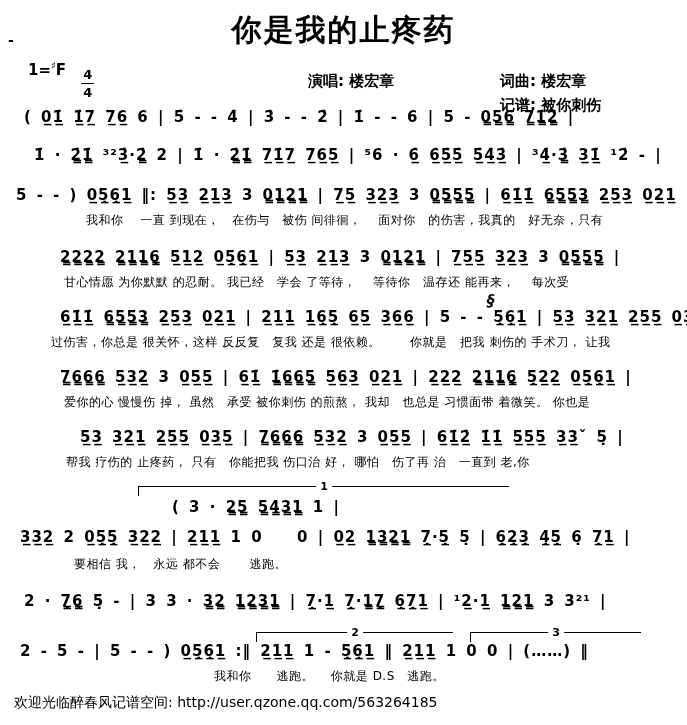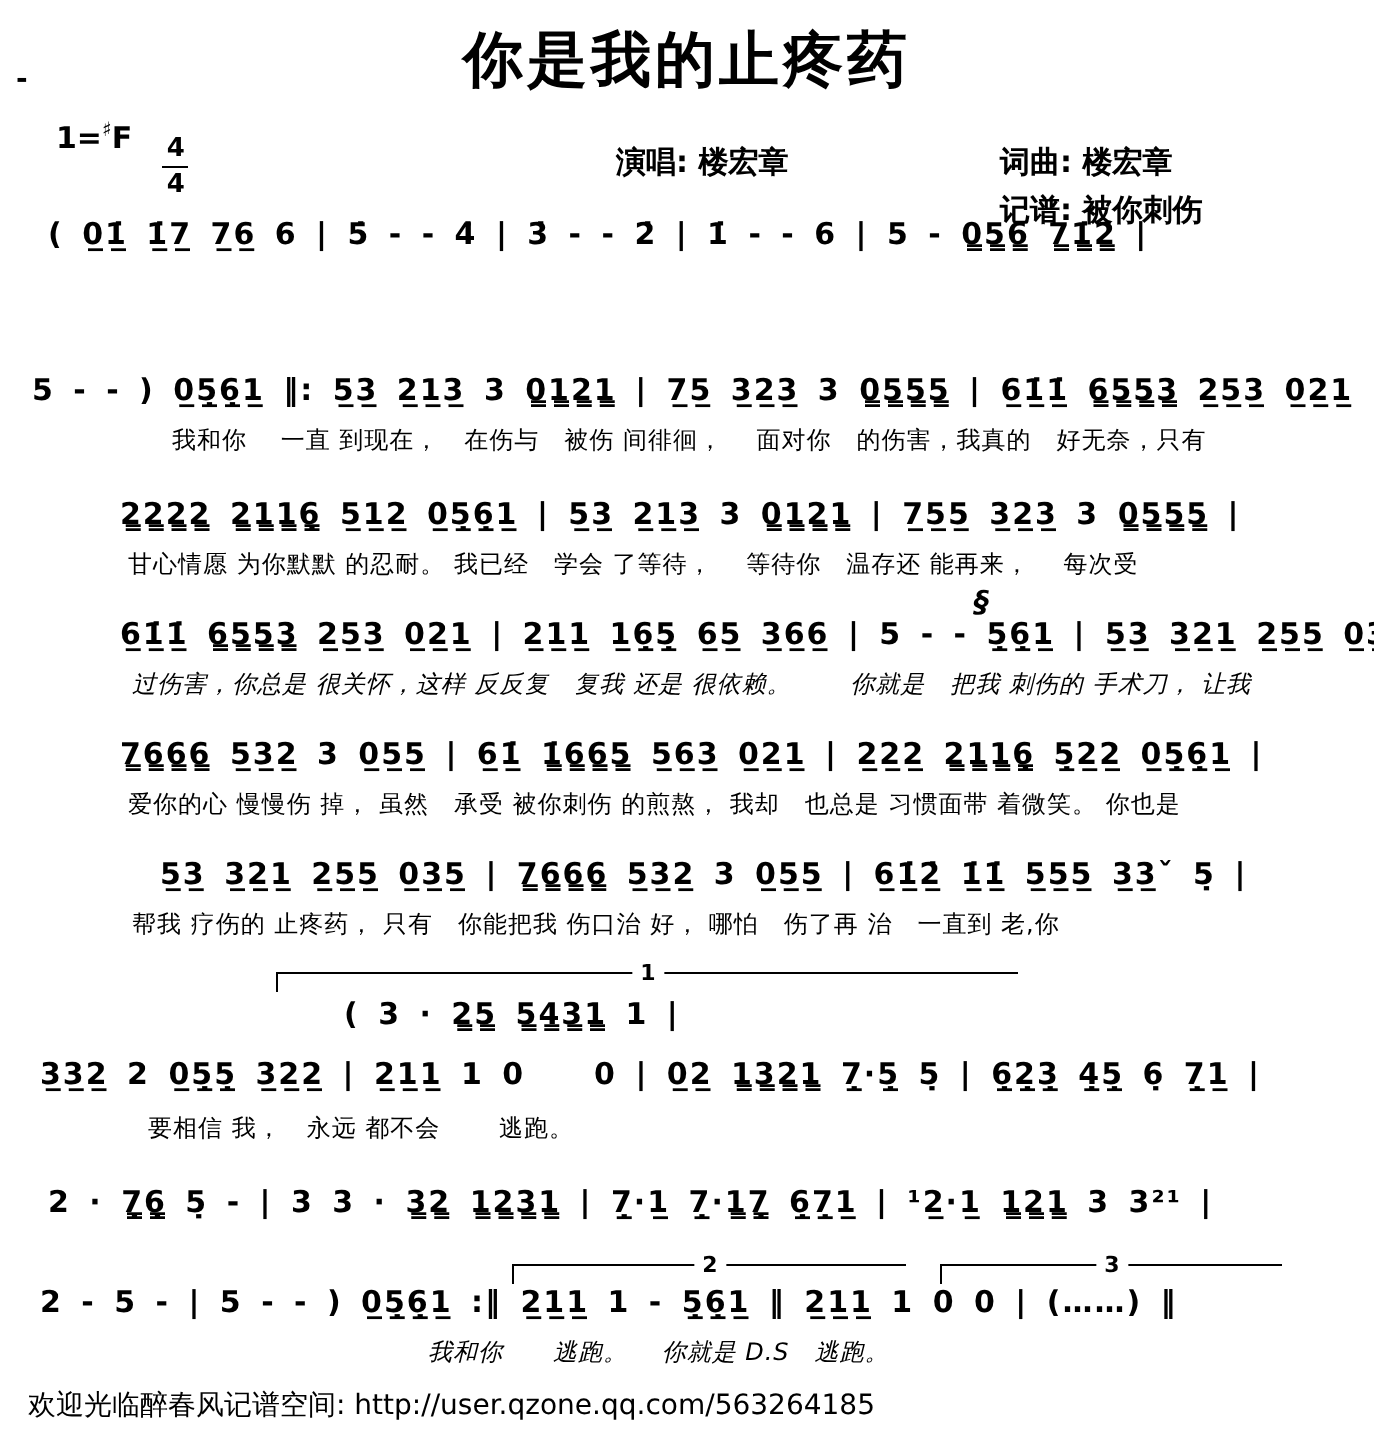--- a/index.html
+++ b/index.html
@@ -17,27 +17,27 @@
   .credit{font-size:15px;font-weight:bold;}
   #credit-singer{top:72px;left:308px;}
   #credit-composer{top:72px;left:500px;}
   #credit-transcriber{top:96px;left:500px;}
   .notes{font-size:15px;font-weight:bold;letter-spacing:1px;word-spacing:3px;}
   .lyrics{font-size:12px;letter-spacing:0.5px;}
   #r1{top:108px;left:24px;}
   #r2{top:146px;left:34px;}
   #r3{top:186px;left:16px;}   #ly3{top:212px;left:86px;}
   #r4{top:248px;left:60px;}   #ly4{top:274px;left:64px;}
-  #r5{top:308px;left:60px;}   #ly5{top:334px;left:66px;font-style:italic;}
+  #r5{top:308px;left:60px;}   #ly5{top:334px;left:51px;}
   #r6{top:368px;left:60px;}   #ly6{top:394px;left:64px;}
   #r7{top:428px;left:60px;margin-left:20px;}   #ly7{top:454px;left:66px;}
   #ins{top:498px;left:172px;}
   #r8{top:528px;left:20px;}   #ly8{top:556px;left:74px;}
   #r9{top:592px;left:24px;}
-  #r10{top:642px;left:20px;}  #ly10{top:668px;left:214px;font-style:italic;}
+  #r10{top:642px;left:20px;}  #ly10{top:668px;left:214px;}
   #segno{top:292px;left:487px;font-size:15px;font-weight:bold;font-style:italic;}
   .ending{position:absolute;height:9px;border-top:1px solid #000;border-left:1px solid #000;}
   #b1{top:486px;left:138px;width:370px;}
   #b2{top:632px;left:256px;width:196px;}
   #b3{top:632px;left:470px;width:170px;}
   .endlbl{position:absolute;left:50%;top:0;transform:translate(-50%,-55%);background:#fff;
           padding:0 4px;font-size:11px;font-weight:bold;}
   #footer{top:694px;left:14px;font-size:14px;}
 </style>
 </head>
@@ -55,20 +55,21 @@
       <span class="tnum">4</span>
       <span class="tden">4</span>
     </span>
   </div>
 
   <div id="credit-singer" class="abs credit">演唱: 楼宏章</div>
   <div id="credit-composer" class="abs credit">词曲: 楼宏章</div>
   <div id="credit-transcriber" class="abs credit">记谱: 被你刺伤</div>
 
   <div id="r1" class="abs notes">( 0̲1̲̇ 1̲̇7̲ 7̲6̲ 6 | 5̇ - - 4̇ | 3̇ - - 2̇ | 1̇ - - 6 | 5 - 0̳5̳6̳ 7̳1̳̇2̳̇ |</div>
+  <div id="r2" class="abs notes">1̇ · 2̳̇1̳̇ ³²3̲̇·2̳̇ 2 | 1̇ · 2̳̇1̳̇ 7̲1̲̇7̲ 7̲6̲5̲ | ⁵6 · 6̲̇ 6̲̇5̲̇5̲̇ 5̲̇4̲̇3̲̇ | ³4̲̇·3̳̇ 3̲1̲̇ ¹2̇ - |</div>
 
   <div id="r3" class="abs notes">5 - - ) 0̲5̲̣6̲̣1̲ ‖: 5̲3̲ 2̲1̲3̲ 3 0̳1̳2̳1̳ | 7̲5̲ 3̲2̲3̲ 3 0̳5̳5̳5̳ | 6̲1̲̇1̲̇ 6̳5̳5̳3̳ 2̲5̲3̲ 0̲2̲1̲ |</div>
   <div id="ly3" class="abs lyrics">我和你　 一直 到现在，　在伤与　被伤 间徘徊，　 面对你　的伤害，我真的　好无奈，只有</div>
 
   <div id="r4" class="abs notes">2̳2̳2̳2̳ 2̳1̳1̳6̳̣ 5̲1̲2̲ 0̲5̲̣6̲̣1̲ | 5̲3̲ 2̲1̲3̲ 3 0̳1̳2̳1̳ | 7̲5̲5̲ 3̲2̲3̲ 3 0̳5̳5̳5̳ |</div>
   <div id="ly4" class="abs lyrics">甘心情愿 为你默默 的忍耐。 我已经　学会 了等待，　 等待你　温存还 能再来，　 每次受</div>
 
   <div id="segno" class="abs">§</div>
   <div id="r5" class="abs notes">6̲1̲̇1̲̇ 6̳5̳5̳3̳ 2̲5̲3̲ 0̲2̲1̲ | 2̲1̲1̲ 1̲6̲̣5̲̣ 6̲5̲ 3̲6̲6̲ | 5 - - 5̲̣6̲̣1̲ | 5̲3̲ 3̲2̲1̲ 2̲5̲5̲ 0̲3̲5̲ |</div>
   <div id="ly5" class="abs lyrics">过伤害，你总是 很关怀，这样 反反复　复我 还是 很依赖。　　 你就是　把我 刺伤的 手术刀， 让我</div>

